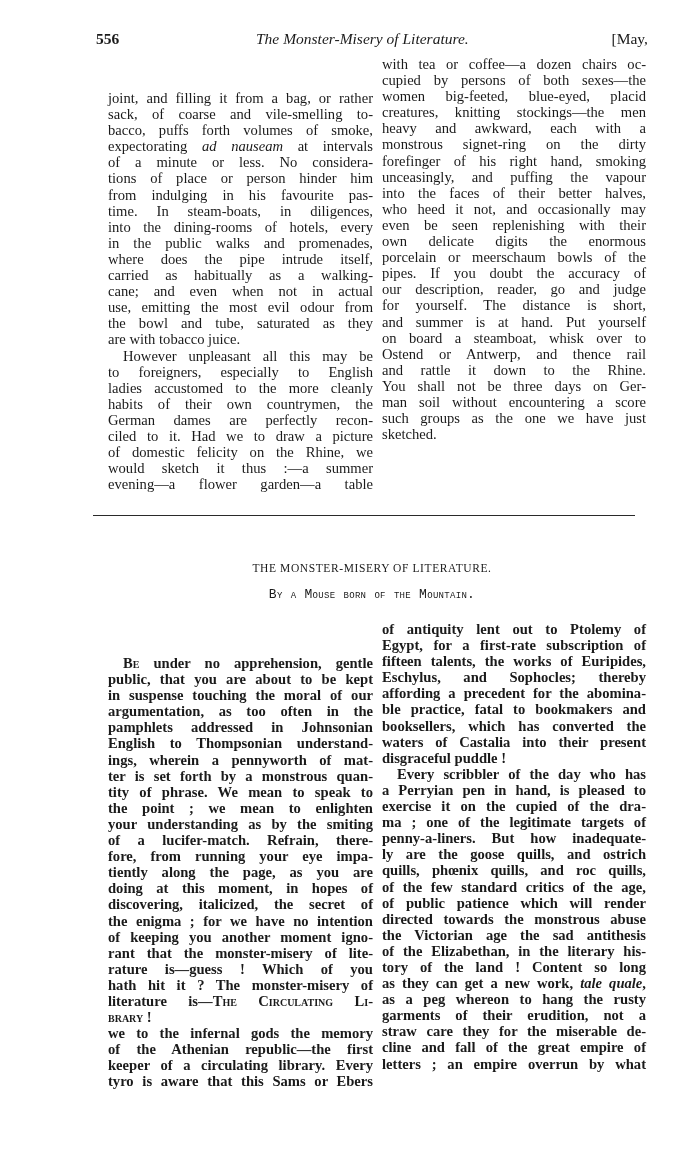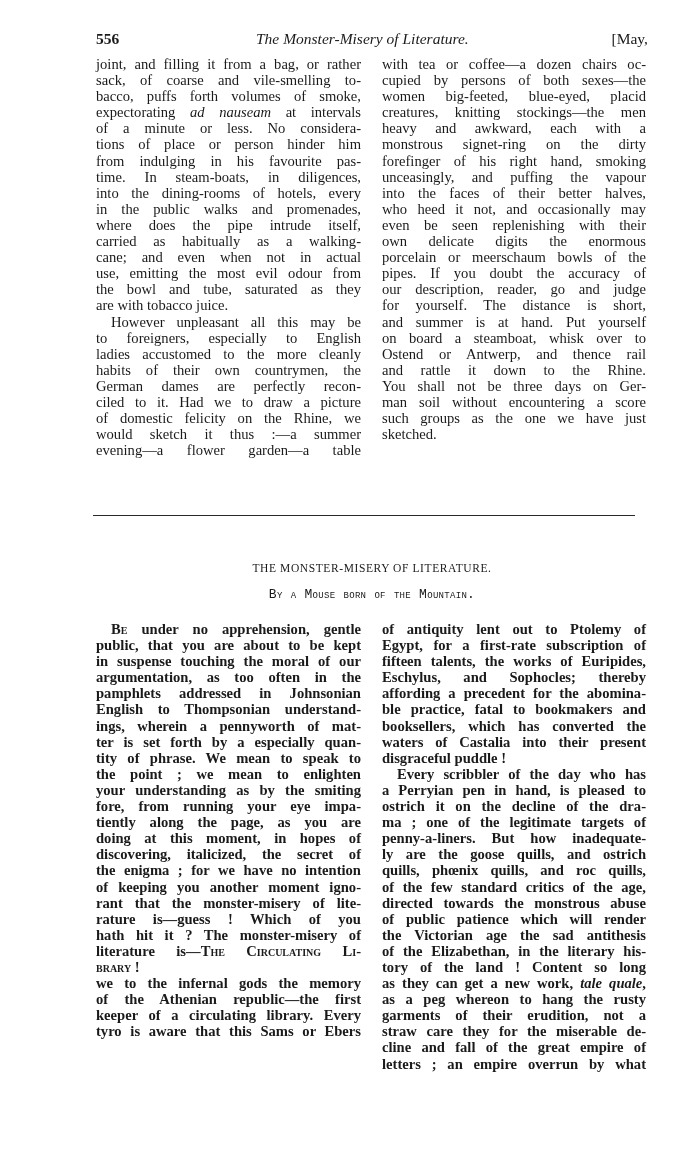--- a/index.html
+++ b/index.html
@@ -48,21 +48,21 @@
       width: 552px;
     }
     .col {
       position: absolute;
       top: 0;
       width: 265px;
       font-size: 14.6px;
       line-height: 16.1px;
       text-align: justify;
     }
-    .col.left { left: 0; }
+    .col.left { left: 12px; margin-top: 34px; }
     .col.right { left: 286px; width: 264px; }
     .line {
       display: block;
       white-space: nowrap;
       text-align: justify;
       text-align-last: justify;
       height: 16.1px;
       overflow: visible;
     }
     .line.last { text-align-last: left; }
@@ -174,24 +174,25 @@
     <div class="byline"><span class="sc">By a Mouse born of the Mountain.</span></div>
 
     <div class="col left sect2">
         <span class="line indent"><span class="sc">Be</span><span> under no apprehension, gentle</span></span>
         <span class="line"><span>public, that you are about to be kept</span></span>
         <span class="line"><span>in suspense touching the moral of our</span></span>
         <span class="line"><span>argumentation, as too often in the</span></span>
         <span class="line"><span>pamphlets addressed in Johnsonian</span></span>
         <span class="line"><span>English to Thompsonian understand-</span></span>
         <span class="line"><span>ings, wherein a pennyworth of mat-</span></span>
-        <span class="line"><span>ter is set forth by a especially quan-</span></span>
+        <span class="line"><span>ter is set forth by a monstrous quan-</span></span>
         <span class="line"><span>tity of phrase.   We mean to speak to</span></span>
         <span class="line"><span>the point ; we mean to enlighten</span></span>
         <span class="line"><span>your understanding as by the smiting</span></span>
+        <span class="line"><span>of a lucifer-match.  Refrain, there-</span></span>
         <span class="line"><span>fore, from running your eye impa-</span></span>
         <span class="line"><span>tiently along the page, as you are</span></span>
         <span class="line"><span>doing at this moment, in hopes of</span></span>
         <span class="line"><span>discovering, italicized, the secret of</span></span>
         <span class="line"><span>the enigma ; for we have no intention</span></span>
         <span class="line"><span>of keeping you another moment igno-</span></span>
         <span class="line"><span>rant that the monster-misery of lite-</span></span>
         <span class="line"><span>rature is—guess !   Which of you</span></span>
         <span class="line"><span>hath hit it ?   The monster-misery of</span></span>
         <span class="line"><span>literature is—</span><span class="sc">The Circulating Li-</span></span>
@@ -206,28 +207,28 @@
         <span class="line"><span>Egypt, for a first-rate subscription of</span></span>
         <span class="line"><span>fifteen talents, the works of Euripides,</span></span>
         <span class="line"><span>Eschylus, and Sophocles; thereby</span></span>
         <span class="line"><span>affording a precedent for the abomina-</span></span>
         <span class="line"><span>ble practice, fatal to bookmakers and</span></span>
         <span class="line"><span>booksellers, which has converted the</span></span>
         <span class="line"><span>waters of Castalia into their present</span></span>
         <span class="line last"><span>disgraceful puddle !</span></span>
         <span class="line indent"><span>Every scribbler of the day who has</span></span>
         <span class="line"><span>a Perryian pen in hand, is pleased to</span></span>
-        <span class="line"><span>ostrich it on the decline of the dra-</span></span>
+        <span class="line"><span>exercise it on the cupied of the dra-</span></span>
         <span class="line"><span>ma ; one of the legitimate targets of</span></span>
         <span class="line"><span>penny-a-liners.  But how inadequate-</span></span>
         <span class="line"><span>ly are the goose quills, and ostrich</span></span>
         <span class="line"><span>quills, phœnix quills, and roc quills,</span></span>
         <span class="line"><span>of the few standard critics of the age,</span></span>
+        <span class="line"><span>of public patience which will render</span></span>
         <span class="line"><span>directed towards the monstrous abuse</span></span>
-        <span class="line"><span>of public patience which will render</span></span>
         <span class="line"><span>the Victorian age the sad antithesis</span></span>
         <span class="line"><span>of the Elizabethan, in the literary his-</span></span>
         <span class="line"><span>tory of the land !   Content so long</span></span>
         <span class="line"><span>as they can get a new work, </span><span class="ital">tale quale</span><span>,</span></span>
         <span class="line"><span>as a peg whereon to hang the rusty</span></span>
         <span class="line"><span>garments of their erudition, not a</span></span>
         <span class="line"><span>straw care they for the miserable de-</span></span>
         <span class="line"><span>cline and fall of the great empire of</span></span>
         <span class="line"><span>letters ; an empire overrun by what</span></span>
       </div>

